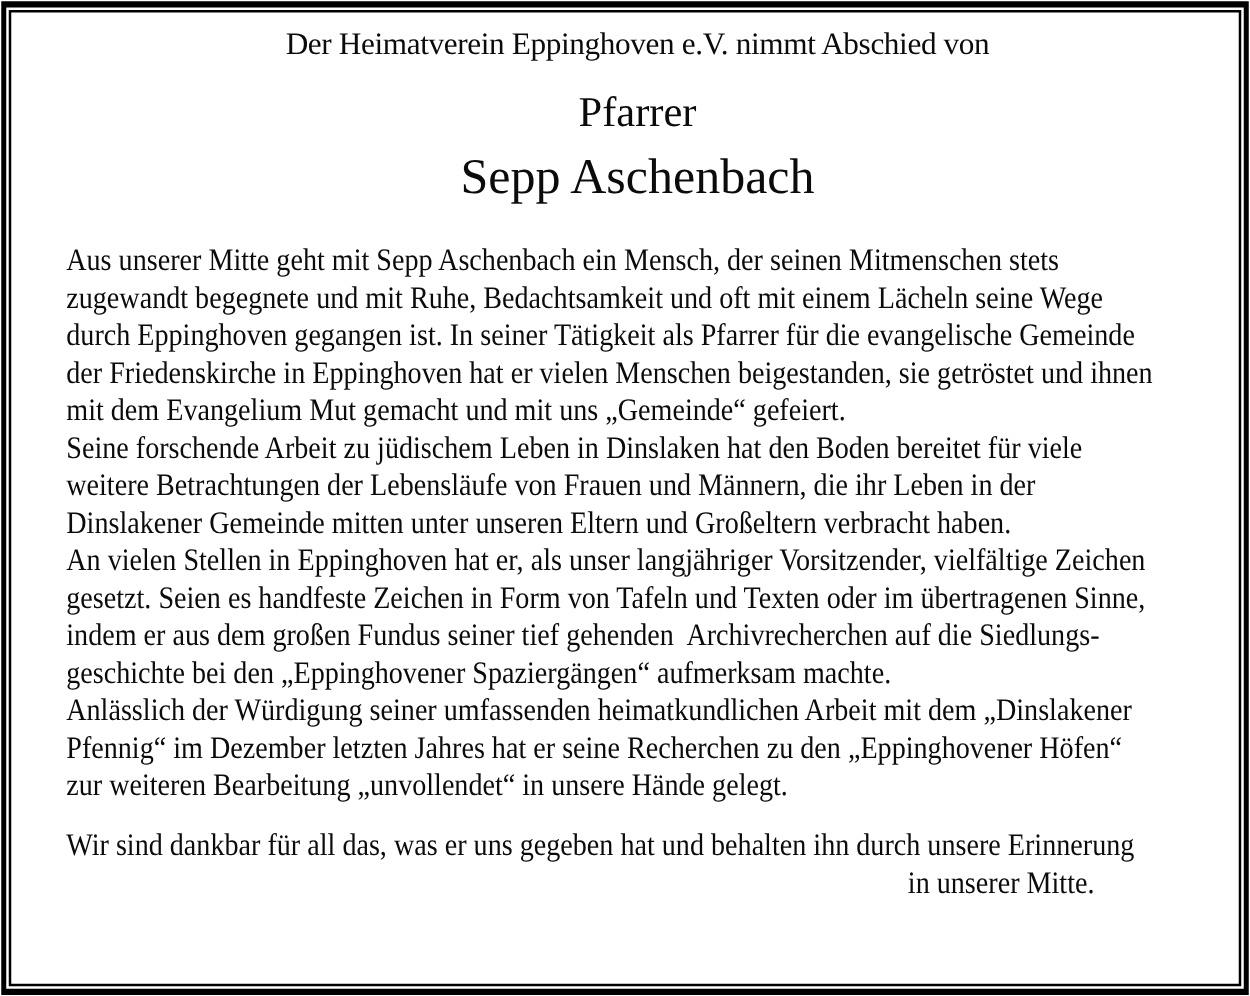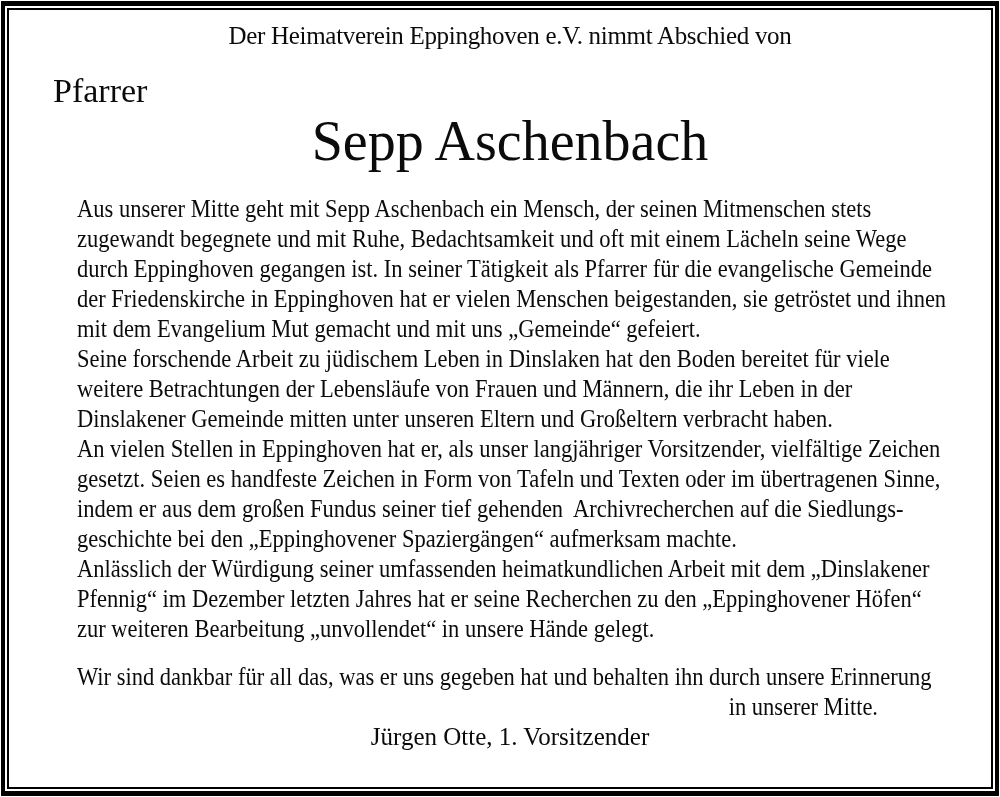--- a/index.html
+++ b/index.html
@@ -32,35 +32,34 @@
     font-family: Liberation Serif, serif;
     color: #0b0b0b;
   }
   .intro {
     text-align: center;
     font-size: 25px;
     line-height: 28px;
     letter-spacing: -0.3px;
   }
   .title {
-    text-align: left;
+    text-align: center;
     font-size: 34px;
     line-height: 38px;
     margin-top: 22px;
   }
   .name {
     text-align: center;
-    font-size: 56px;
+    font-size: 40px;
     line-height: 58px;
     font-weight: 400;
     margin: 2px 0 0 0;
   }
   .body-block {
     margin-top: 24px;
-    margin-left: 24px;
   }
   .line {
     font-size: 25px;
     line-height: 30px;
     white-space: pre;
     transform: scaleX(0.9);
     transform-origin: 0 50%;
   }
   .thanks {
     margin-top: 18px;
@@ -112,17 +111,16 @@
         <div class="line">Pfennig“ im Dezember letzten Jahres hat er seine Recherchen zu den „Eppinghovener Höfen“</div>
         <div class="line">zur weiteren Bearbeitung „unvollendet“ in unsere Hände gelegt.</div>
       </div>
 
       <div class="body-block thanks">
         <div class="line">Wir sind dankbar für all das, was er uns gegeben hat und behalten ihn durch unsere Erinnerung</div>
         <div class="line">in unserer Mitte.</div>
       </div>
 
 
-      <div class="signature">Jürgen Otte, 1. Vorsitzender</div>
 
     </div>
   </div>
 </div>
 
 </body></html>

